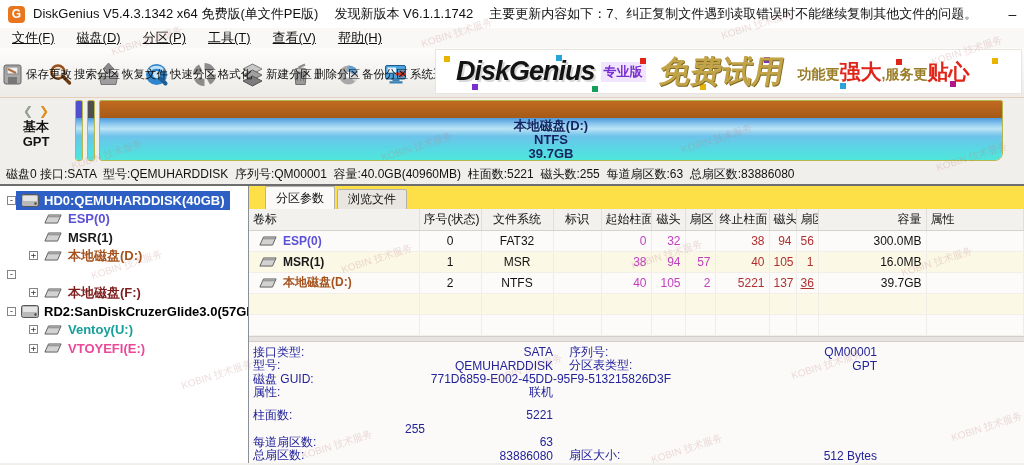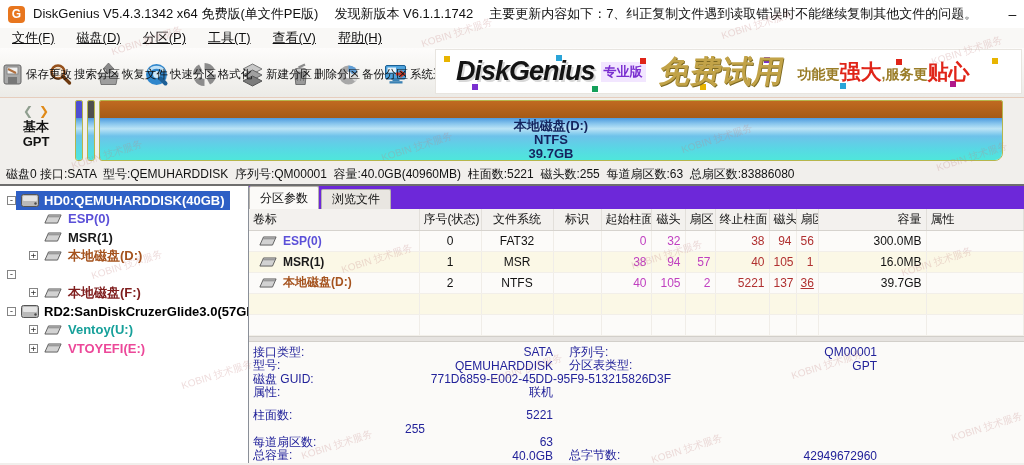--- a/index.html
+++ b/index.html
@@ -57,21 +57,21 @@
   .titem { height:18.5px; display:flex; align-items:center; font-size:13px; font-weight:bold; white-space:nowrap; overflow:hidden; }
   .titem .indent { width:22px; flex:none; }
   .toggle { width:9px; height:9px; border:1px solid #848484; background:#fff; font-size:9px; line-height:7px; text-align:center; margin-left:7px; flex:none; color:#333; font-weight:normal; font-family:"DejaVu Sans Mono",monospace; }
   .tspacer { width:9px; margin-left:7px; flex:none; }
   .selwrap { display:flex; align-items:center; height:27px; padding-right:5px; }
   .titem.sel .selwrap { background:#2e5fc5; color:#fff; }
   .dico { width:18px; height:13px; margin:0 5px 0 5px; flex:none; }
   .pico { width:18px; height:10px; margin:0 6px 0 6px; flex:none; }
 
   .right { flex:1; display:flex; flex-direction:column; overflow:hidden; }
-  .tabs { height:23px; background:#6d28d9; display:flex; align-items:flex-end; padding-left:0; flex:none;text-align:center; }
+  .tabs { height:23px; background:#fde047; display:flex; align-items:flex-end; padding-left:16px; flex:none;text-align:center; }
   .tab { height:20px; line-height:19px; padding:0 10px; font-size:12px; border:1px solid #b5b2ad; border-bottom:none; background:#e9e6e1; margin-right:2px; border-radius:2px 2px 0 0; white-space:nowrap; }
   .tab.active { background:#fbfaf8; height:23px; line-height:22px; }
 
   table { border-collapse:collapse; table-layout:fixed; width:100%; }
   th { height:21px; font-size:12px; font-weight:normal; background:#f3f1ee; border-right:1px solid #e2dfda; border-bottom:1px solid #d6d3ce; padding:0 4px; white-space:nowrap; overflow:hidden; text-align:center; }
   td { height:21px; font-size:12px; border-right:1px solid #f0ede8; border-bottom:1px solid #f2efe9; padding:0 4px; white-space:nowrap; overflow:hidden; }
   tr.stripe td { background:#fbf8e6; }
   tr.plain td { background:#fcfbf9; }
   .c-start { color:#c040c0; } .c-end { color:#b03030; }
   .vol { display:flex; align-items:center; font-weight:bold; }
@@ -483,26 +483,20 @@
           <span class="dval">5221</span>
         </div>
         <div class="drow">
           <span class="dval">255</span>
         </div>
         <div class="drow">
           <span class="dlab">每道扇区数:</span>
           <span class="dval">63</span>
         </div>
         <div class="drow">
-          <span class="dlab">总容量:</span>
-          <span class="dval">40.0GB</span>
-          <span class="dlab2">总字节数:</span>
-          <span class="dval2">42949672960</span>
-        </div>
-        <div class="drow">
           <span class="dlab">总扇区数:</span>
           <span class="dval">83886080</span>
           <span class="dlab2">扇区大小:</span>
           <span class="dval2">512 Bytes</span>
         </div>
       </div>
   </div>
 </div>
 
 <span class="wm">KOBIN 技术服务</span>

